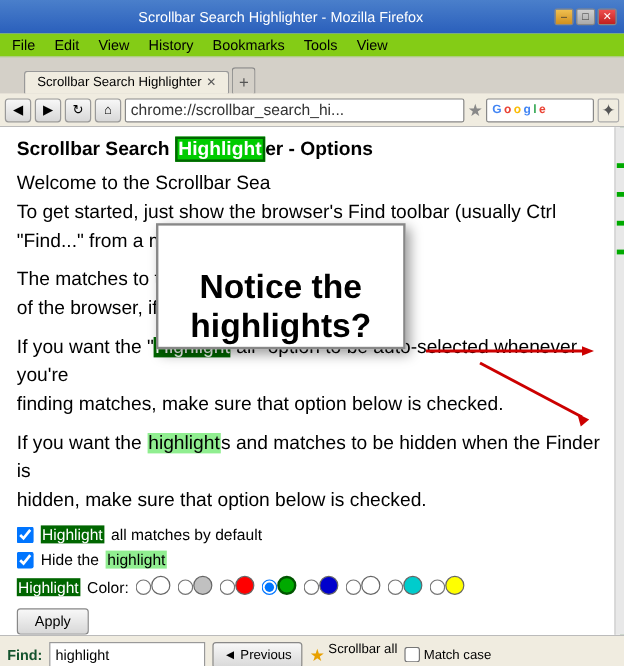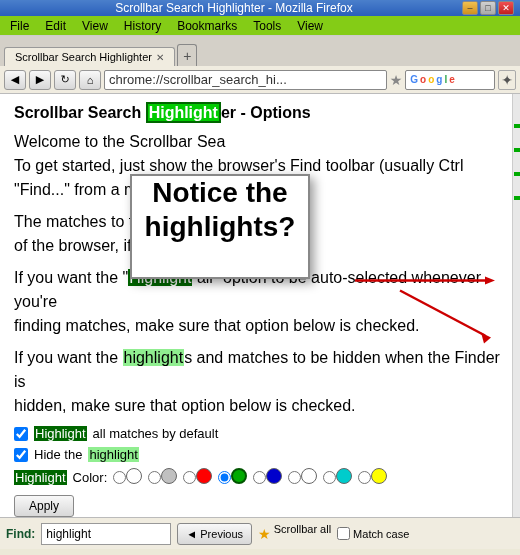--- a/index.html
+++ b/index.html
@@ -9,21 +9,21 @@
     .titlebar {
       background: linear-gradient(to bottom, #4a7fcb, #2a5fbb);
       color: white;
       text-align: center;
       font-size: 12px;
       padding: 3px 0;
       display: flex;
       align-items: center;
       justify-content: space-between;
       padding: 2px 6px;
-      height: 16px;
+      height: 28px;
     }
     .titlebar-controls { display: flex; gap: 2px; }
     .titlebar-btn {
       width: 16px; height: 14px;
       background: linear-gradient(to bottom, #f0c050, #d09020);
       border: 1px solid #888;
       border-radius: 2px;
       font-size: 9px;
       display: flex; align-items: center; justify-content: center;
       cursor: pointer; color: #333;
@@ -55,20 +55,21 @@
     }
     .tab {
       background: #f0ece0;
       border: 1px solid #999;
       border-bottom: none;
       padding: 3px 10px;
       font-size: 11px;
       border-radius: 3px 3px 0 0;
       display: flex; align-items: center; gap: 4px;
       cursor: pointer;
+      margin-left: 16px;
     }
     .tab-plus {
       background: none; border: 1px solid #888; border-bottom: none;
       border-radius: 3px 3px 0 0;
       width: 20px; height: 22px;
       display: flex; align-items: center; justify-content: center;
       font-size: 14px; cursor: pointer; color: #555;
     }
 
     
@@ -166,27 +167,27 @@
       padding: 3px 14px;
       font-size: 12px;
       cursor: pointer;
     }
 
     
     .popup {
       position: absolute;
       top: 80px;
       left: 130px;
-      width: 180px;
+      width: 208px;
       height: 105px;
       background: white;
       border: 2px solid #888;
       box-shadow: 4px 4px 10px rgba(0,0,0,0.4);
       display: flex;
-      align-items: flex-start;
+      align-items: flex-end;
       justify-content: center;
       z-index: 10;
     }
     .popup-text {
       font-size: 28px;
       font-weight: bold;
       color: black;
       text-align: center;
       line-height: 1.2;
     }

